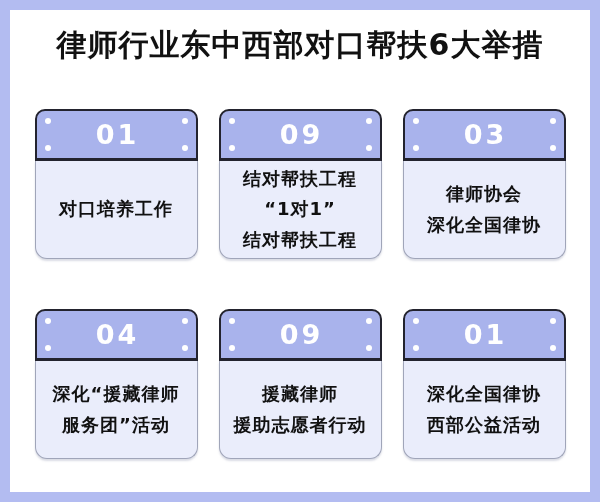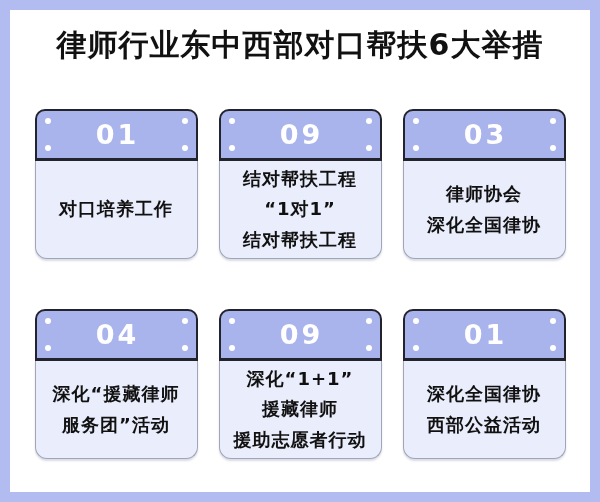--- a/index.html
+++ b/index.html
@@ -163,21 +163,20 @@
 
     <div class="card">
       <div class="card-header">
         <span class="dot tl"></span>
         <span class="dot tr"></span>
         <span class="dot bl"></span>
         <span class="dot br"></span>
         <span class="card-number">09</span>
       </div>
       <div class="card-body">
-        <div class="card-line">深化“1+1”</div>
         <div class="card-line">援藏律师</div>
         <div class="card-line">援助志愿者行动</div>
       </div>
     </div>
 
     <div class="card">
       <div class="card-header">
         <span class="dot tl"></span>
         <span class="dot tr"></span>
         <span class="dot bl"></span>

